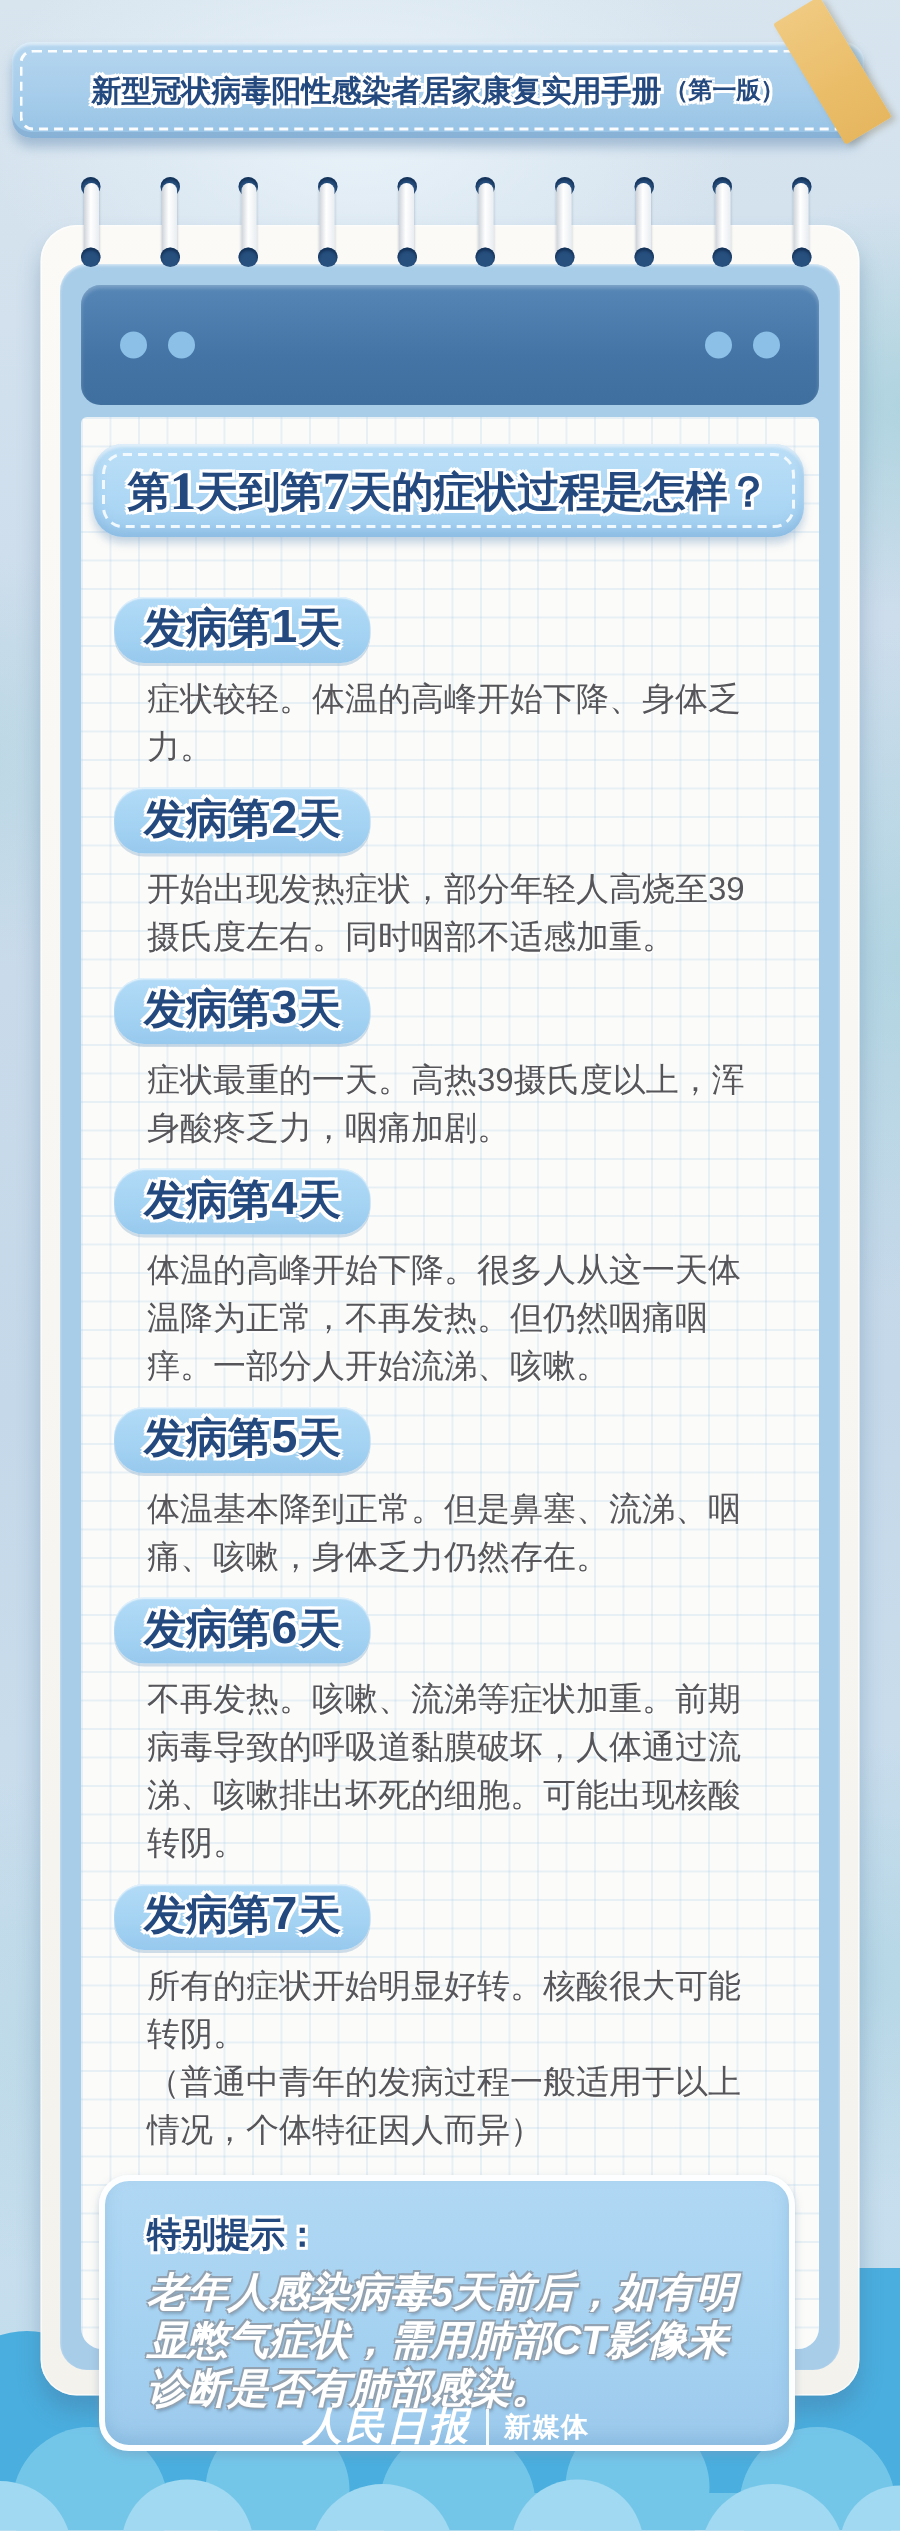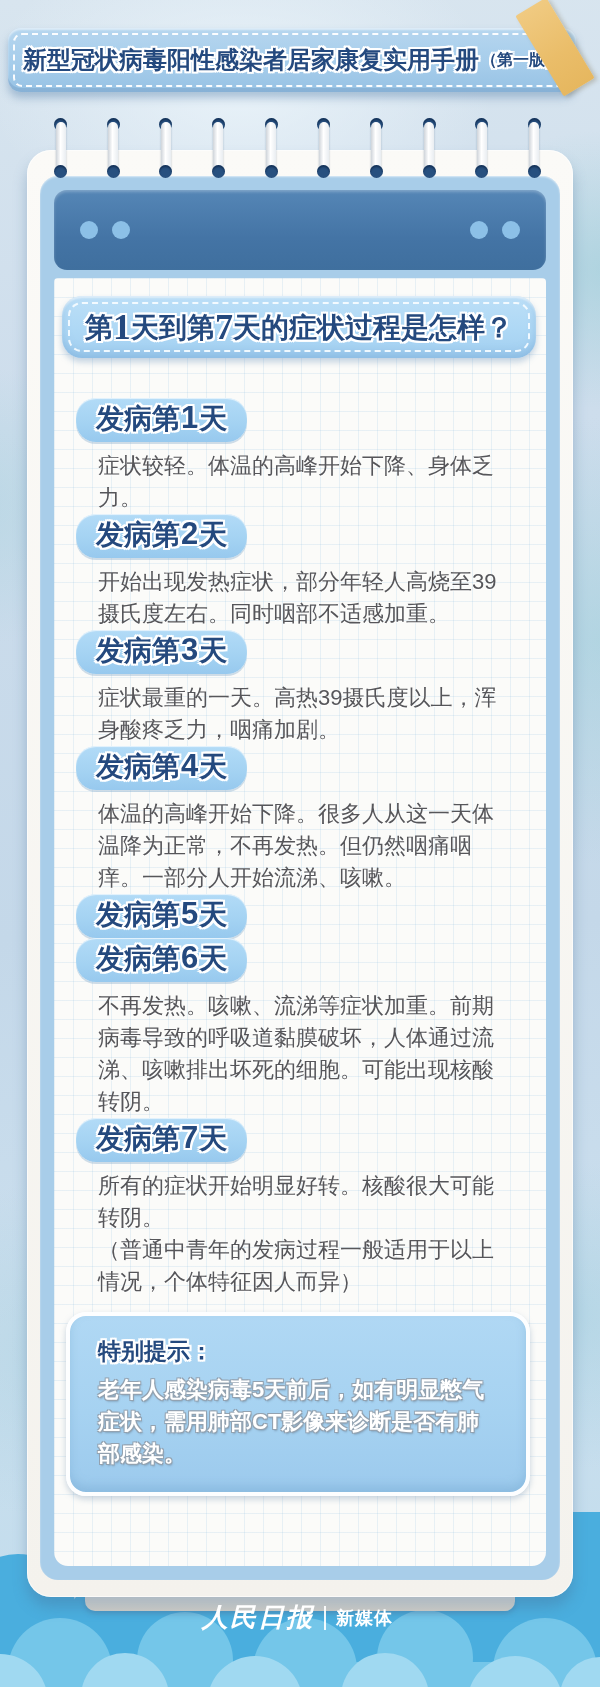--- a/index.html
+++ b/index.html
@@ -18,21 +18,21 @@
   .bg-clouds { position:absolute; left:0; bottom:0; width:600px; height:175px; z-index:0; }
   
   .banner { position:absolute; left:8px; top:28px; width:568px; height:64px; z-index:3;
     background:linear-gradient(180deg,#b6d6ef 0%, #a6cdeb 55%, #97c2e4 100%);
     border-radius:13px;
     box-shadow:0 6px 8px rgba(96,136,176,.45), inset 0 -4px 0 rgba(80,120,165,.22), inset 0 2px 2px rgba(255,255,255,.55);
     display:flex; align-items:center; justify-content:center; }
   .banner::after { content:""; position:absolute; inset:5px; border:2px dashed rgba(255,255,255,.95); border-radius:9px; pointer-events:none; }
   .halo-navy { color:#24497e; font-weight:bold;
     text-shadow:-2px -2px 0 #fff, 2px -2px 0 #fff, -2px 2px 0 #fff, 2px 2px 0 #fff, 0 -2px 0 #fff, 0 2px 0 #fff, -2px 0 0 #fff, 2px 0 0 #fff; }
-  .banner-title { font-size:24px; letter-spacing:0; }
+  .banner-title { font-size:20px; letter-spacing:0; }
   .banner-edition { font-size:16px; margin-left:2px; }
   .tape { position:absolute; left:537px; top:0px; width:36px; height:94px; z-index:4;
     background:linear-gradient(180deg,#f0ca81 0%, #eabd69 60%, #e6b75f 100%);
     transform:rotate(-31deg); border-radius:2px;
     box-shadow:2px 3px 4px rgba(110,95,55,.28); }
   
   .card { position:absolute; left:27px; top:150px; width:546px; height:1447px; z-index:1;
     background:linear-gradient(180deg,#fbfaf7, #f4f2ed);
     border-radius:24px;
     box-shadow:0 10px 14px rgba(70,110,150,.35), inset 0 0 0 1px rgba(255,255,255,.6); }
@@ -68,40 +68,40 @@
     padding:18px 44px 0 44px; box-sizing:border-box; }
   .question { position:relative; width:474px; height:62px; margin:0 0 0 -36px;
     background:linear-gradient(180deg,#bcdff7 0%, #aed8f5 55%, #a2cff0 100%);
     border-radius:20px;
     box-shadow:0 4px 6px rgba(110,150,190,.4), inset 0 -5px 8px rgba(120,170,215,.5), inset 0 2px 2px rgba(255,255,255,.6);
     display:flex; align-items:center; justify-content:center;font-family:Liberation Serif, serif; }
   .question::after { content:""; position:absolute; inset:6px; border:2px dashed rgba(245,251,255,.95); border-radius:14px; }
   .question .q-text { font-size:28px; white-space:nowrap; }
   .question .q-num { font-size:36px; vertical-align:-2px; }
   
-  .day-section { }
+  .day-section { margin-top:11px; }
   .day-section.first { margin-top:40px; }
   .day-badge { display:inline-block; margin-left:-22px; padding:2px 20px 4px 20px;
     background:linear-gradient(180deg,#b2dbf7 0%, #a3d2f2 60%, #97c9ee 100%);
     border-radius:20px; box-shadow:0 2px 0 rgba(140,175,205,.4), inset 0 1px 1px rgba(255,255,255,.7);
     white-space:nowrap; }
   .day-badge span { font-size:28px; }
   .day-badge .num { font-size:31px; line-height:26px; padding:0 1px; }
   .day-text { margin-top:8px; width:403px; font-size:22px; line-height:32px; color:#56565a;
     white-space:pre-line; text-shadow:0 1px 0 rgba(255,255,255,.8); }
   .day-note { width:403px; font-size:22px; line-height:32px; color:#56565a;
     text-shadow:0 1px 0 rgba(255,255,255,.8); }
   
   .notice { position:relative; width:464px; margin:14px 0 0 -32px; box-sizing:border-box;
     background:linear-gradient(180deg,#b0d8f4 0%, #a6d2f1 55%, #9ccaed 100%);
     border:4px solid #fdfeff; border-radius:20px; padding:20px 28px 22px 28px;
     box-shadow:0 3px 6px rgba(120,150,180,.4), inset 0 -6px 10px rgba(110,160,200,.35); }
   .notice-title { font-size:23px; line-height:30px; margin-bottom:8px; }
-  .notice-text { font-size:22px; line-height:32px; color:#ffffff; font-weight:bold;
-    text-shadow:1px 1px 0 #93a2b0, -1px 1px 0 #93a2b0, 1px -1px 0 #93a2b0, -1px -1px 0 #93a2b0, 1px 2px 2px rgba(90,110,130,.45); }
+  .notice-text { font-size:27px; line-height:32px; color:#ffffff; font-weight:bold;
+    text-shadow:1px 1px 0 #93a2b0, -1px 1px 0 #93a2b0, 1px -1px 0 #93a2b0, -1px -1px 0 #93a2b0, 1px 2px 2px rgba(90,110,130,.45);font-style:italic; }
   
   .footer { position:absolute; left:0; right:5px; top:1600px; z-index:2;
     display:flex; align-items:center; justify-content:center; gap:10px; color:#fff; }
   .brand-script { font-family:"DejaVu Serif", serif; font-style:italic; font-weight:bold;
     font-size:26px; letter-spacing:2px; }
   .brand-divider { width:2px; height:24px; background:rgba(255,255,255,.9); }
   .brand-sub { font-weight:bold; font-size:18px; letter-spacing:1px; }
 </style>
 </head>
 <body>
@@ -173,20 +173,21 @@
           <div class="day-text">症状最重的一天。高热39摄氏度以上，浑身酸疼乏力，咽痛加剧。</div>
         </div>
 
         <div class="day-section">
           <div class="day-badge"><span class="halo-navy">发病第</span><span class="num halo-navy">4</span><span class="halo-navy">天</span></div>
           <div class="day-text">体温的高峰开始下降。很多人从这一天体温降为正常，不再发热。但仍然咽痛咽痒。一部分人开始流涕、咳嗽。</div>
         </div>
 
         <div class="day-section">
           <div class="day-badge"><span class="halo-navy">发病第</span><span class="num halo-navy">5</span><span class="halo-navy">天</span></div>
+          <div class="day-text">体温基本降到正常。但是鼻塞、流涕、咽痛、咳嗽，身体乏力仍然存在。</div>
         </div>
 
         <div class="day-section">
           <div class="day-badge"><span class="halo-navy">发病第</span><span class="num halo-navy">6</span><span class="halo-navy">天</span></div>
           <div class="day-text">不再发热。咳嗽、流涕等症状加重。前期病毒导致的呼吸道黏膜破坏，人体通过流涕、咳嗽排出坏死的细胞。可能出现核酸转阴。</div>
         </div>
 
         <div class="day-section">
           <div class="day-badge"><span class="halo-navy">发病第</span><span class="num halo-navy">7</span><span class="halo-navy">天</span></div>
           <div class="day-text">所有的症状开始明显好转。核酸很大可能转阴。</div>

